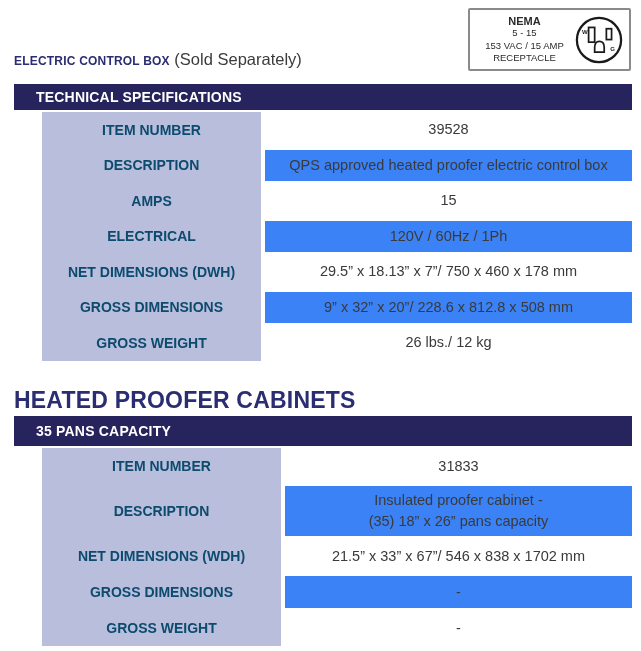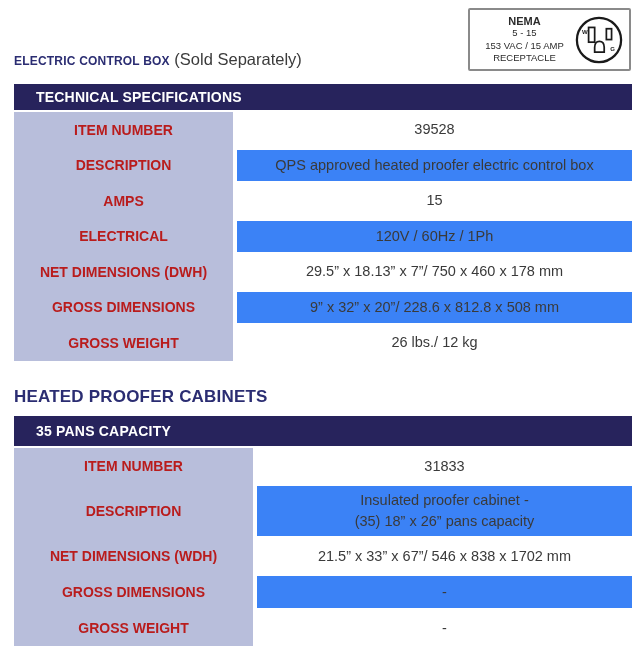--- a/index.html
+++ b/index.html
@@ -36,21 +36,21 @@
   
   .sec-title { position:absolute; left:14px; white-space:nowrap; }
   .sec-title .main {
     font-weight:bold; color:#2b2d72; letter-spacing:0.2px;
   }
   .sec-title .sub { font-weight:normal; color:#3b3b3b; }
   #title1 { top:50px; }
   #title1 .main { font-size:12px; }
   #title1 .sub  { font-size:16.5px; }
   #title2 { top:387px; }
-  #title2 .main { font-size:17px; }
+  #title2 .main { font-size:23px; }
 
   
   .navy-bar {
     position:absolute; left:14px; width:618px;
     background:#27235c;
     color:#ffffff; font-weight:bold; font-size:14px;
     display:flex; align-items:center;
     padding-left:22px; letter-spacing:0.2px;
   }
   #bar1 { top:84px;  height:26px; }
@@ -61,23 +61,24 @@
   #table1 { top:112px; }
   #table2 { top:448px; }
 
   .t-row { display:flex; align-items:stretch; height:35.5px; }
   #table2 .t-row { height:36px; }
   #table2 .t-row.tall { height:54px; }
 
   .t-label {
     background:#b8bedb;
     display:flex; align-items:center; justify-content:center;
-    font-weight:bold; font-size:14px; color:#b91c1c;
+    font-weight:bold; font-size:14px; color:#0c4a6e;
     text-align:center;
     flex:0 0 auto;
+    margin-left:28px;
   }
   #table1 .t-label { width:219px; }
   #table2 .t-label { width:239px; }
 
   .t-val {
     flex:1;
     margin-left:4px;
     display:flex; align-items:center; justify-content:center;
     font-size:14.5px; color:#3a3a3a;
     text-align:center;

